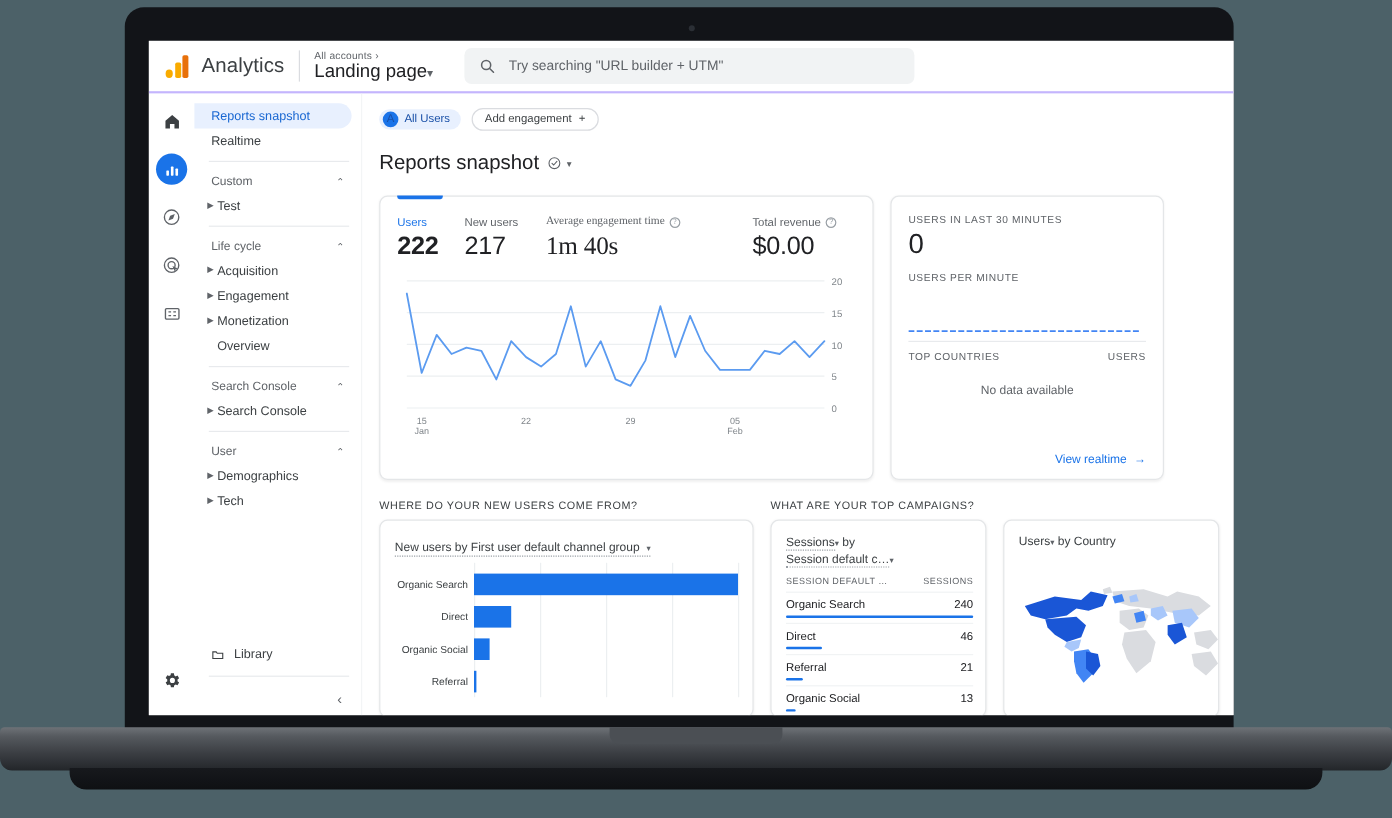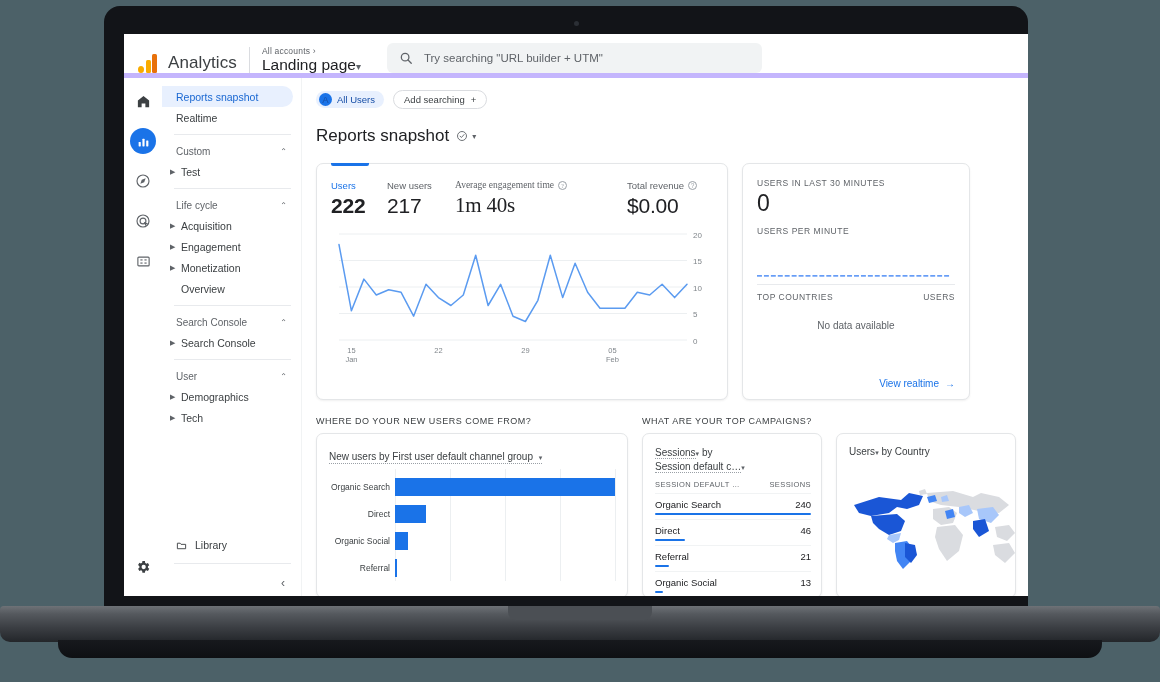--- a/index.html
+++ b/index.html
@@ -46,23 +46,23 @@
   }
   .base-foot {
     position: absolute; left: 58px; top: 640px;
     width: 1044px; height: 18px;
     background: linear-gradient(180deg,#17191d 0%,#0e1013 100%);
     border-radius: 0 0 14px 14px;
   }
 
   
   .topbar {
-    height: 44px; display: flex; align-items: flex-end;
+    height: 44px; display: flex; align-items: center;
     background: #fff; padding: 0 10px 0 14px;
-    border-bottom: 5px solid #c4b5fd;
+    border-bottom: 2px solid #c4b5fd;
   }
   .ga-logo { display: flex; align-items: flex-end; gap: 1.5px; height: 19px; margin-right: 11px; }
   .ga-logo i { display: block; width: 5px; border-radius: 1.5px; background: #f9ab00; }
   .ga-logo i:nth-child(1) { height: 7px; background: #f9ab00; border-radius: 50%; width: 6px; }
   .ga-logo i:nth-child(2) { height: 13px; background: #f9ab00; }
   .ga-logo i:nth-child(3) { height: 19px; background: #e8710a; }
   .brand-name { font-size: 17px; color: #3c4043; letter-spacing: .1px; }
   .acct-divider { width: 1px; height: 26px; background: #dadce0; margin: 0 12px; }
   .acct { line-height: 1.05; cursor: pointer; }
   .acct-sup { font-size: 8.5px; color: #5f6368; letter-spacing: .2px; }
@@ -102,21 +102,21 @@
     height: 21px; display: flex; align-items: center;
     color: #3c4043; padding-left: 14px; cursor: pointer;
     border-radius: 0 11px 11px 0; margin-right: 8px;
     white-space: nowrap;
   }
   .nav-item.sel { background: #e8f0fe; color: #1967d2; }
   .nav-item .arr {
     width: 8px; margin-left: -8px; margin-right: 3px;
     color: #5f6368; font-size: 7px; line-height: 1;
   }
-  .nav-item.child { padding-left: 16px; }
+  .nav-item.child { padding-left: 16px; text-align: right; }
   .nav-sep { height: 1px; background: #e8eaed; margin: 6px 10px 6px 12px; }
   .nav-head {
     height: 20px; display: flex; align-items: center;
     justify-content: space-between; padding: 0 14px 0 14px;
     color: #5f6368; font-size: 10px; cursor: pointer;
   }
   .nav-head .chev { font-size: 8px; color: #5f6368; }
   .nav-bottom { margin-top: auto; }
   .nav-library {
     height: 24px; display: flex; align-items: center; gap: 8px;
@@ -407,21 +407,21 @@
       </div>
 
       <div class="content">
 
         <div class="aud-row">
           <div class="chip-users">
             <span class="chip-av">A</span>
             <span>All Users</span>
           </div>
           <div class="chip-add">
-            <span>Add searching</span>
+            <span>Add engagement</span>
             <span>+</span>
           </div>
         </div>
 
         <div class="page-title-row">
           <div class="page-title">Reports snapshot</div>
           <div class="title-badge">
             <svg width="12" height="12" viewBox="0 0 24 24" fill="none" stroke="#5f6368" stroke-width="1.8">
               <circle cx="12" cy="12" r="9"></circle>
                 <path d="M8 12.2l2.8 2.8L16.2 9" stroke-linecap="round"></path>

